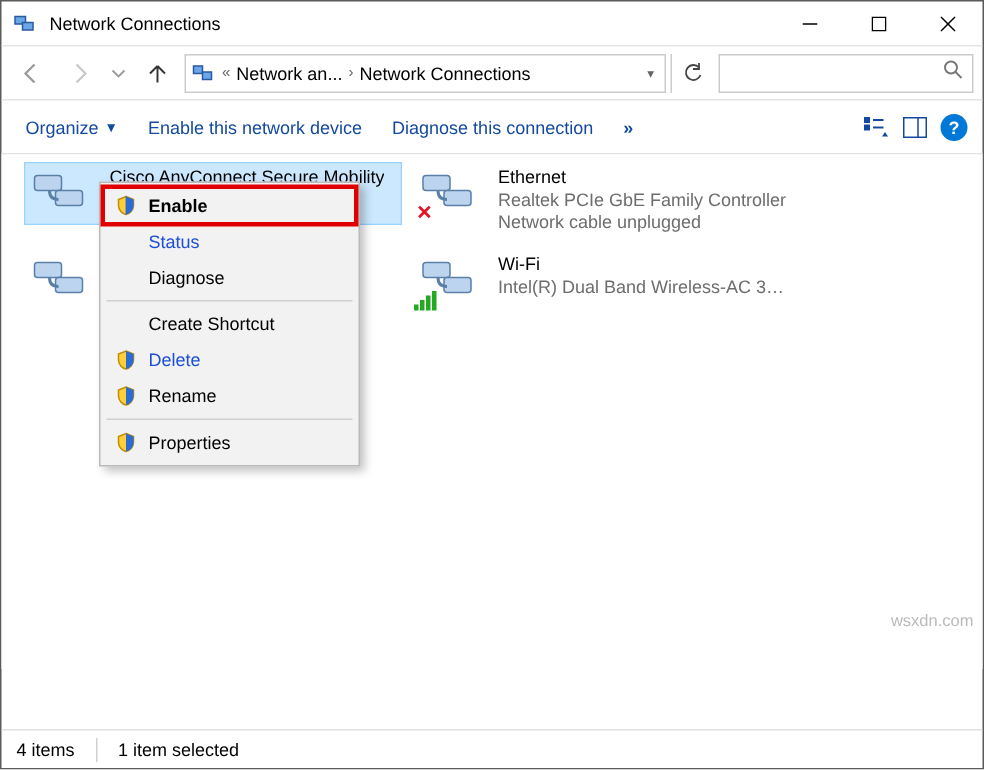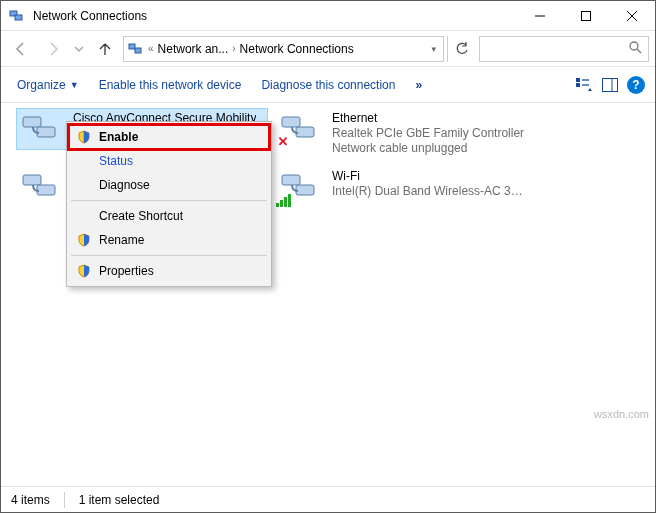--- a/index.html
+++ b/index.html
@@ -84,21 +84,21 @@
   .overlay-bars {
     position:absolute; bottom:-2px; left:-2px; width:18px; height:14px;
     display:flex; align-items:flex-end; gap:1px;
   }
   .overlay-bars span { width:3px; background:#2a2; }
   
   .ctxmenu {
     position:absolute; background:#f2f2f2;
     border:1px solid #bababa; box-shadow: 3px 3px 6px rgba(0,0,0,.25);
     font-size:12px; padding: 3px 2px;
-    width: 206px;
+    width: 174px;
   }
   .ctx-item {
     display:flex; align-items:center; height:24px;
     padding: 0 12px 0 8px; gap:8px; color:#000;
   }
   .ctx-item.disabled { color:#1d4ed8; }
   .ctx-item .shield { width:14px; height:14px; flex-shrink:0; }
   .ctx-item .label { flex:1; }
   .ctx-sep { height:1px; background:#d0d0d0; margin:3px 2px; }
   .ctx-item.highlight { outline: 3px solid #e00000; outline-offset:-1px; font-weight:600; }
@@ -308,20 +308,29 @@
       </div>
       <div class="ctx-item">
         <span class="shield"></span>
         <span class="label">Diagnose</span>
       </div>
       <div class="ctx-sep"></div>
       <div class="ctx-item">
         <span class="shield"></span>
         <span class="label">Create Shortcut</span>
       </div>
+      <div class="ctx-item disabled">
+        <span class="shield">
+          <svg viewBox="0 0 14 14">
+              <path d="M7 1 L12 3 V7 C12 10 9.5 12.5 7 13 C4.5 12.5 2 10 2 7 V3 Z" fill="#ffcf3a" stroke="#c28d00"></path>
+              <path d="M7 1 L12 3 V7 C12 10 9.5 12.5 7 13 V1 Z" fill="#2a6bd6"></path>
+            </svg>
+        </span>
+        <span class="label">Delete</span>
+      </div>
       <div class="ctx-item">
         <span class="shield">
           <svg viewBox="0 0 14 14">
               <path d="M7 1 L12 3 V7 C12 10 9.5 12.5 7 13 C4.5 12.5 2 10 2 7 V3 Z" fill="#ffcf3a" stroke="#c28d00"></path>
               <path d="M7 1 L12 3 V7 C12 10 9.5 12.5 7 13 V1 Z" fill="#2a6bd6"></path>
             </svg>
         </span>
         <span class="label">Rename</span>
       </div>
       <div class="ctx-sep"></div>

